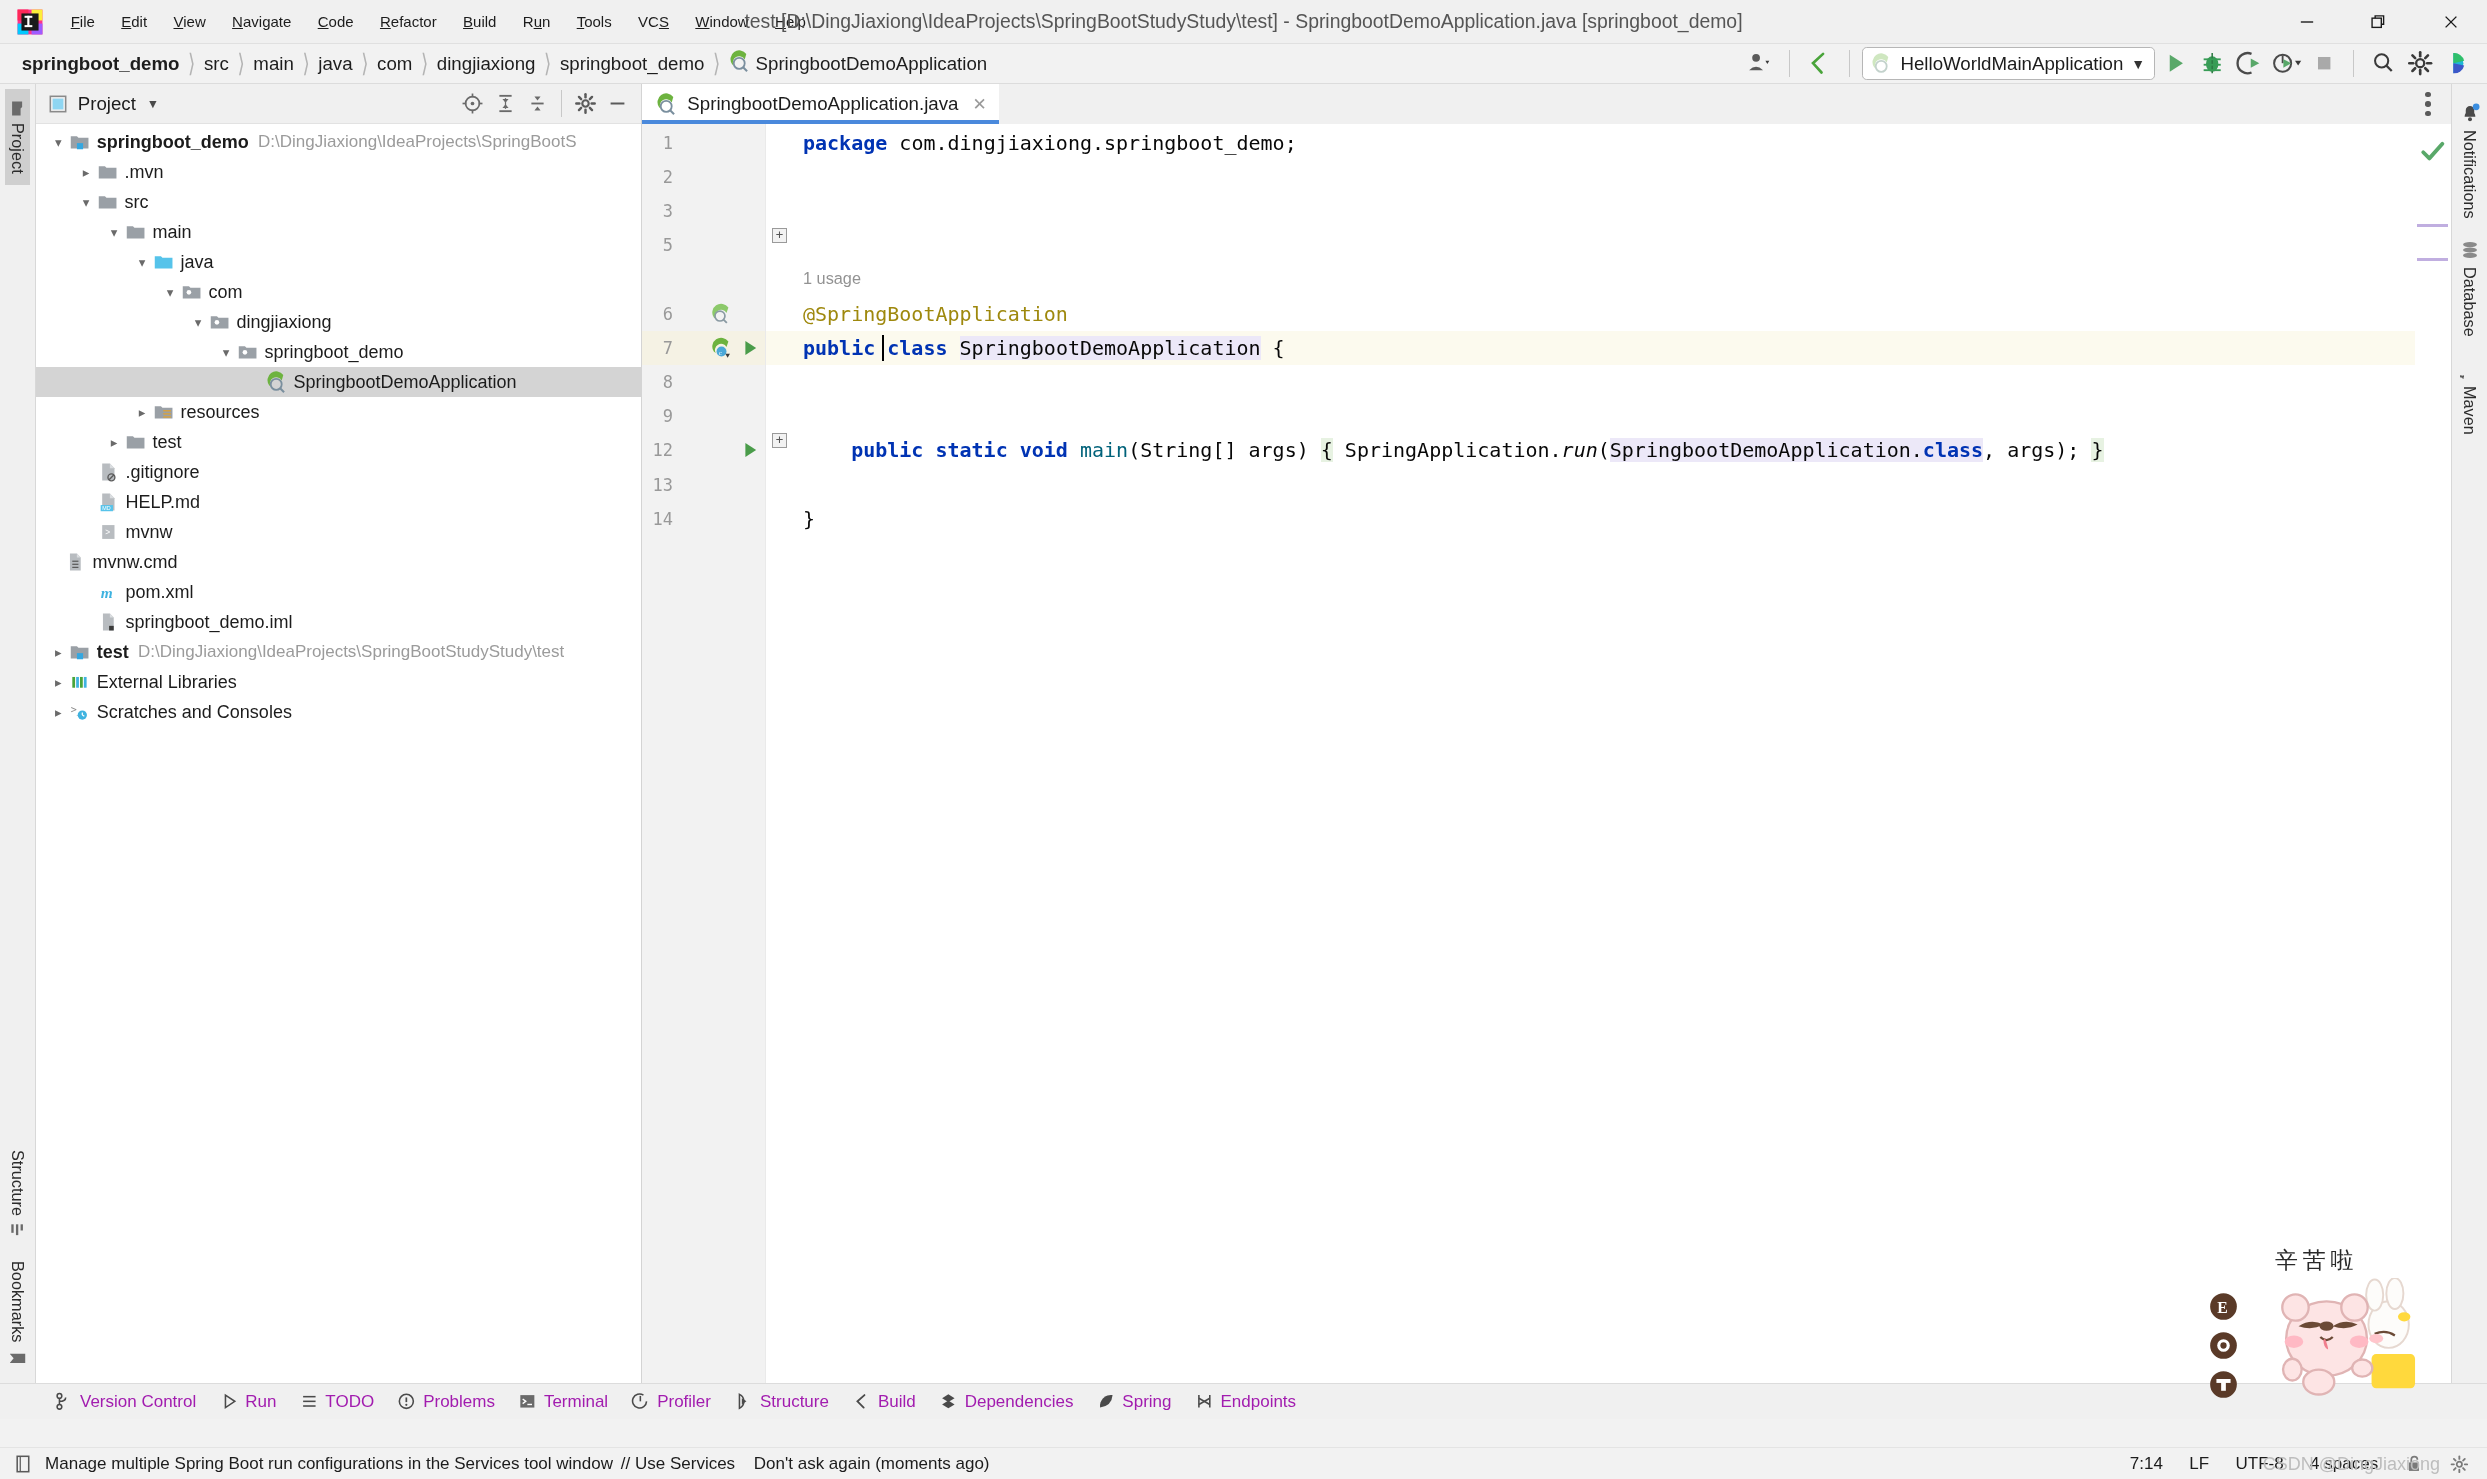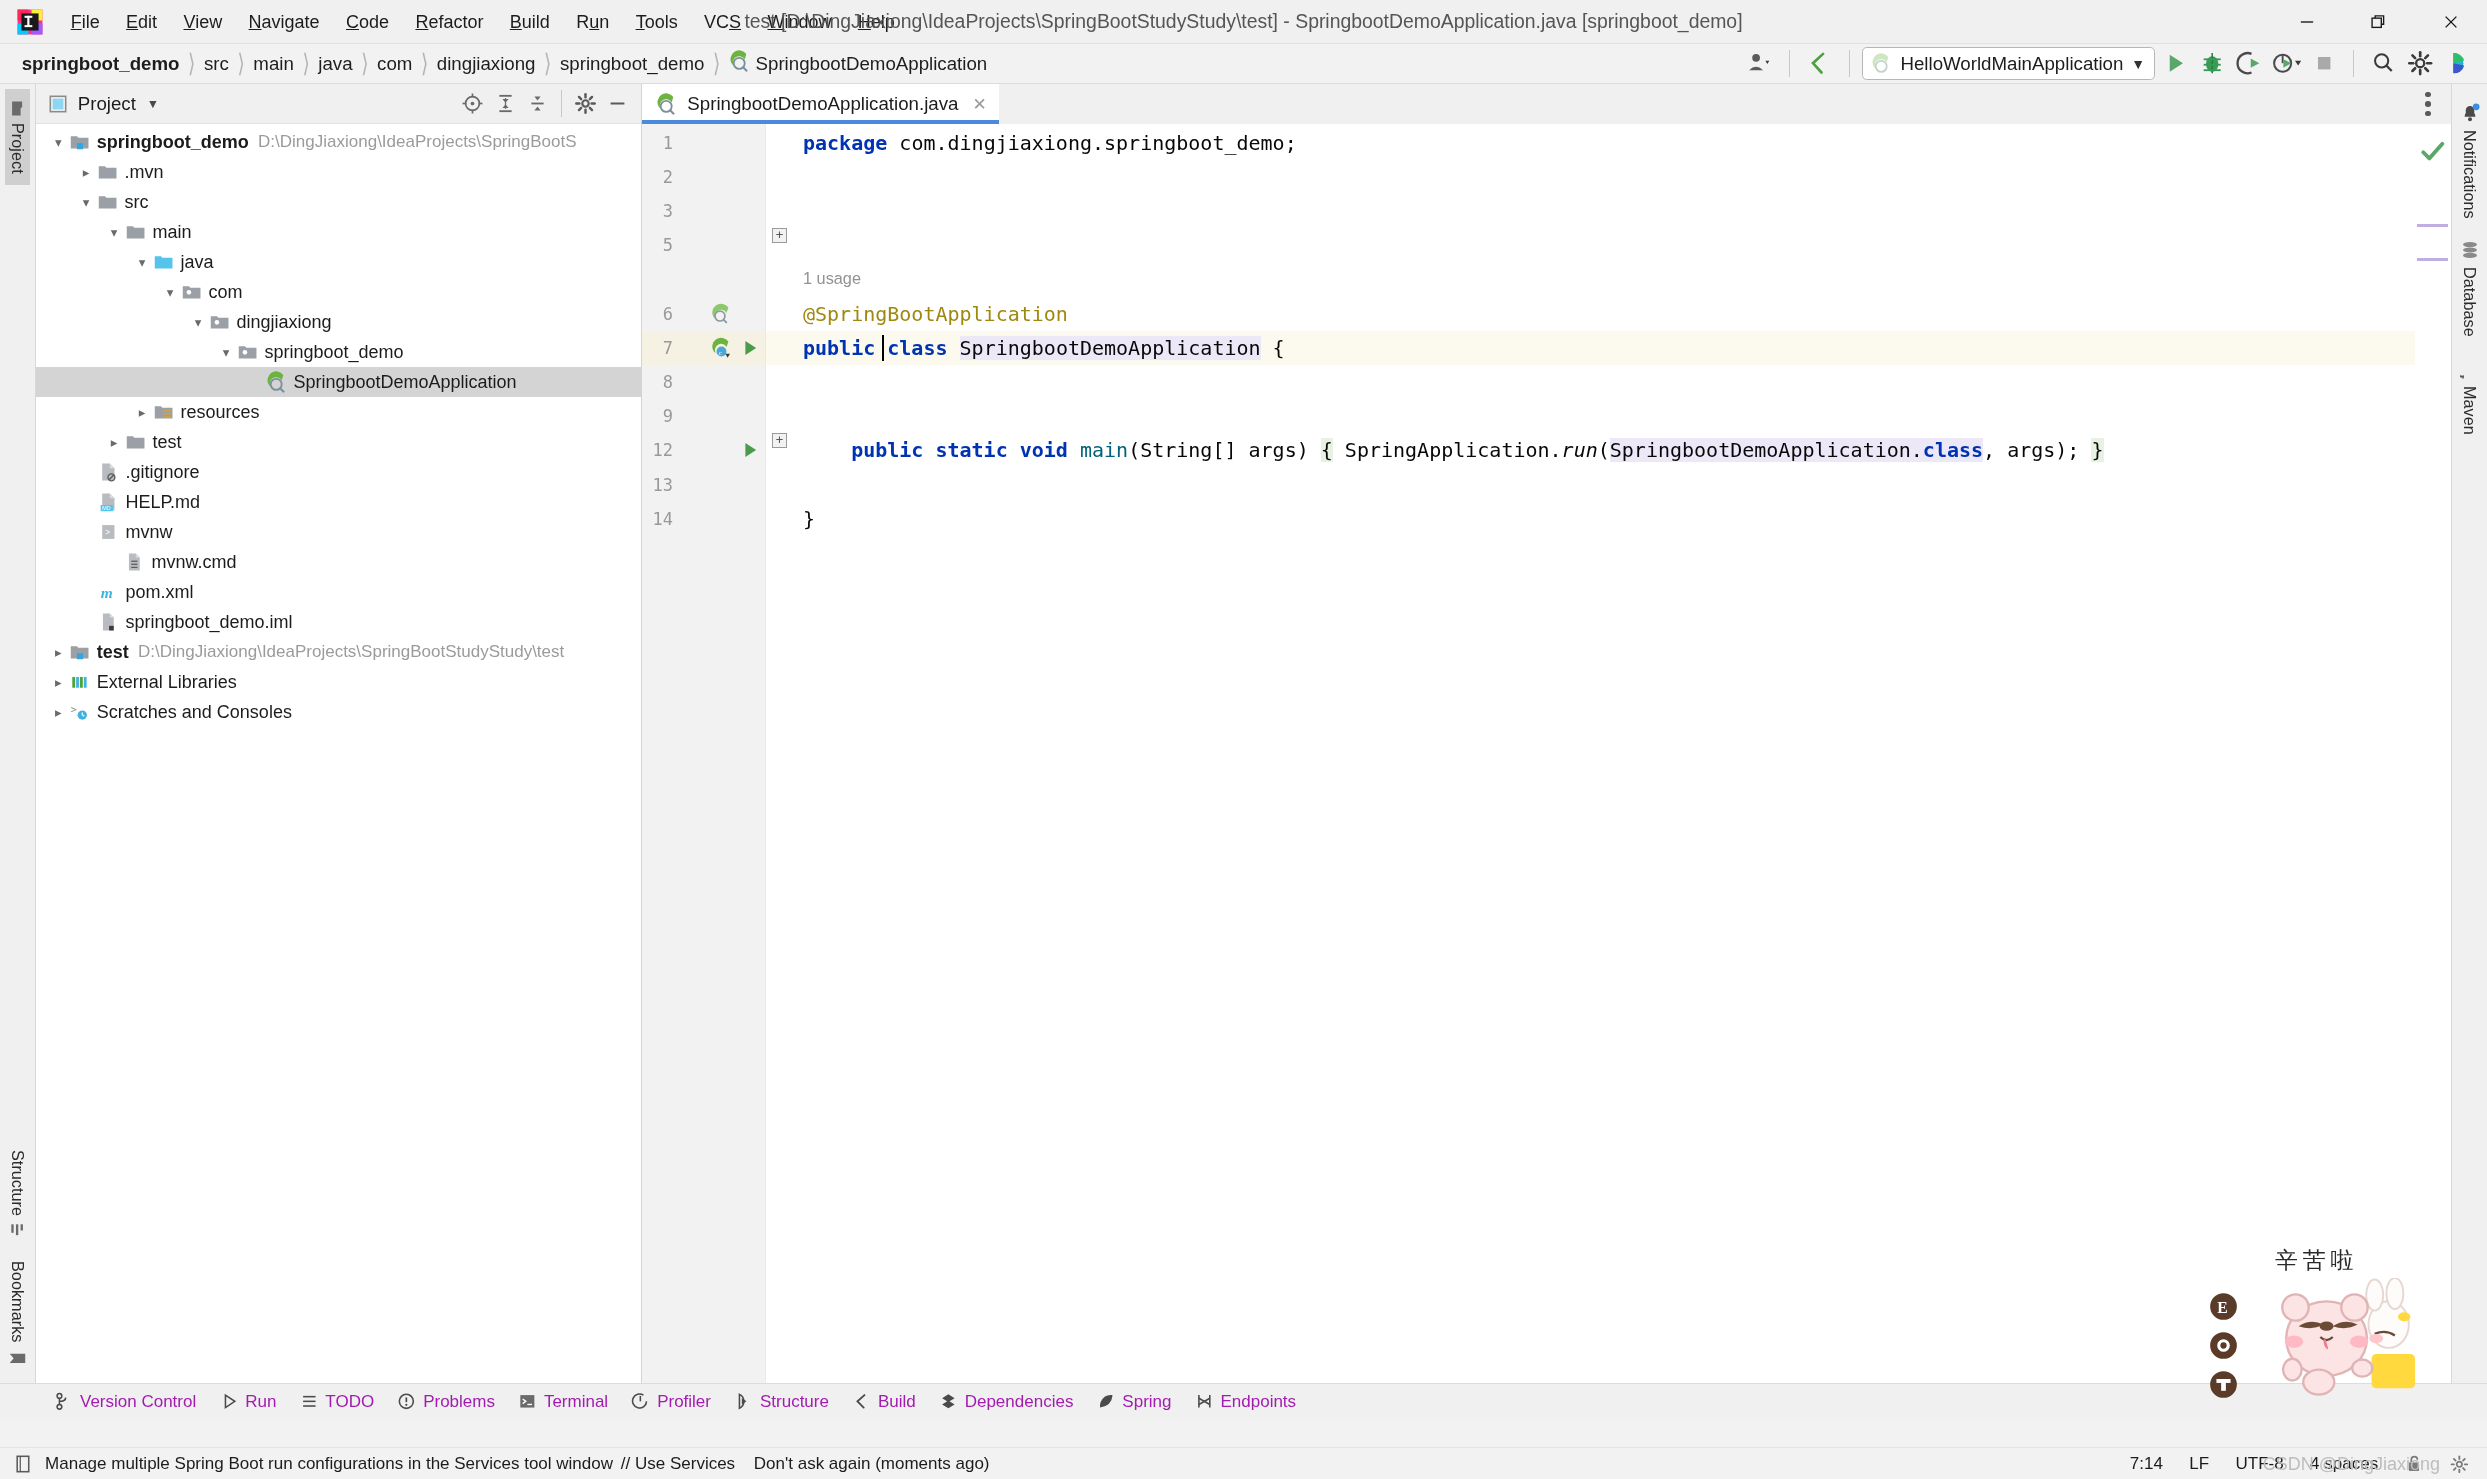--- a/index.html
+++ b/index.html
@@ -12,21 +12,21 @@
   .app { position: relative; width: 2487px; height: 1480px; display: flex; flex-direction: column; }
 
   
   .titlebar {
     height: 44px; background: #f0f0f0; display: flex; align-items: center;
     flex: 0 0 44px; border-bottom: 0.8px solid #e0e0e0; position: relative;
   }
   .ij-logo { width: 28px; height: 28px; margin-left: 15.5px; margin-right: 14px; position: relative; flex: 0 0 28px; }
   .menu-items { display: flex; align-items: center; gap: 0px; }
   .menu-item {
-    font-size: 18px; color: #1c1c1c; padding: 4.7px 13.2px; cursor: default;
+    font-size: 15px; color: #1c1c1c; padding: 4.7px 13.2px; cursor: default;
     white-space: nowrap; line-height: 1;
   }
   .menu-item .u { text-decoration: underline; }
   .title-text {
     position: absolute; left: 0; right: 0; text-align: center;
     font-size: 19.4px; color: #555; pointer-events: none; white-space: nowrap;
   }
   .win-ctrls { margin-left: auto; display: flex; align-items: center; height: 100%; }
   .win-btn { width: 72px; height: 44px; display: flex; align-items: center; justify-content: center; }
 
@@ -598,21 +598,21 @@
         <div class="trow" style="padding-left:61px;">
           <span class="ticon">
             <svg width="18.7" height="20" viewBox="0 0 24 26" style="font-size:23px">
                 <rect x="4" y="4" width="16" height="18" fill="#b8bcc0"></rect>
                 <text x="8" y="17" font-size="11" fill="#fff" font-family="sans-serif">&gt;</text>
               </svg>
           </span>
           <span class="tlabel">mvnw</span>
         </div>
 
-        <div class="trow" style="padding-left:87px;">
+        <div class="trow" style="padding-left:28px;">
           <span class="ticon">
             <svg width="18.7" height="20" viewBox="0 0 24 26">
                 <path d="M5 2 h9 l5 5 v17 H5 Z" fill="#b8bcc0"></path>
                 <path d="M14 2 v5 h5 Z" fill="#dadde0"></path>
                 <g stroke="#5a5a5a" stroke-width="1.6">
                   <line x1="8" y1="12" x2="16" y2="12"></line>
                   <line x1="8" y1="16" x2="16" y2="16"></line>
                   <line x1="8" y1="20" x2="16" y2="20"></line>
                 </g>
               </svg>

